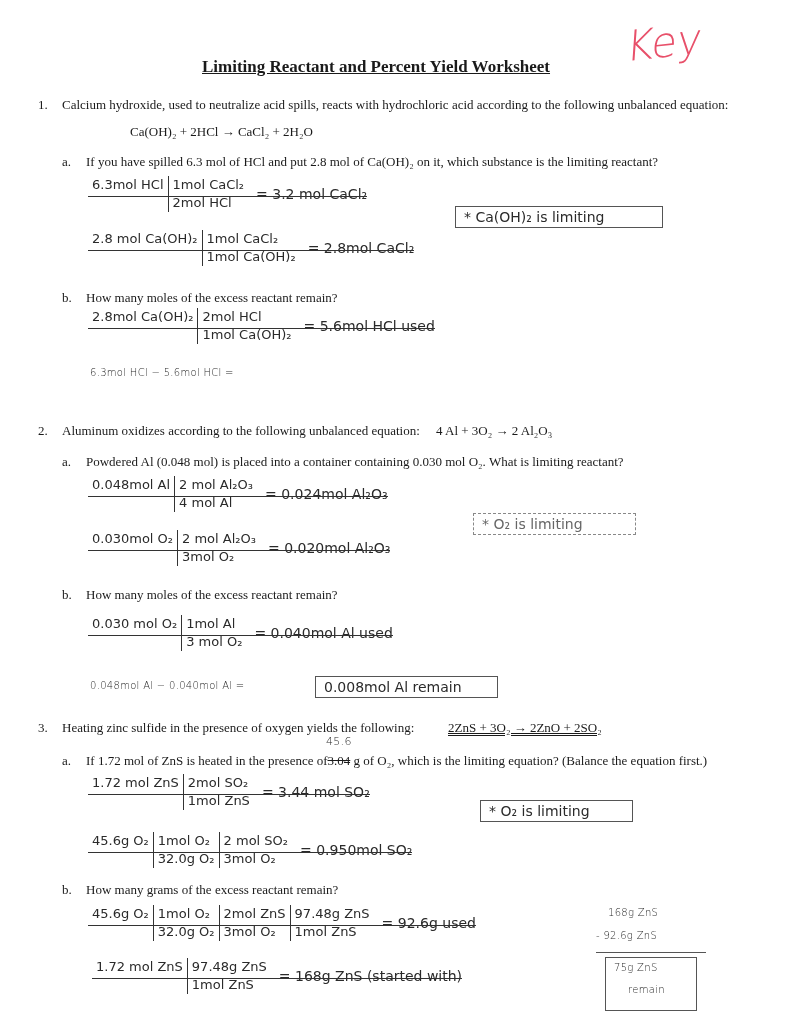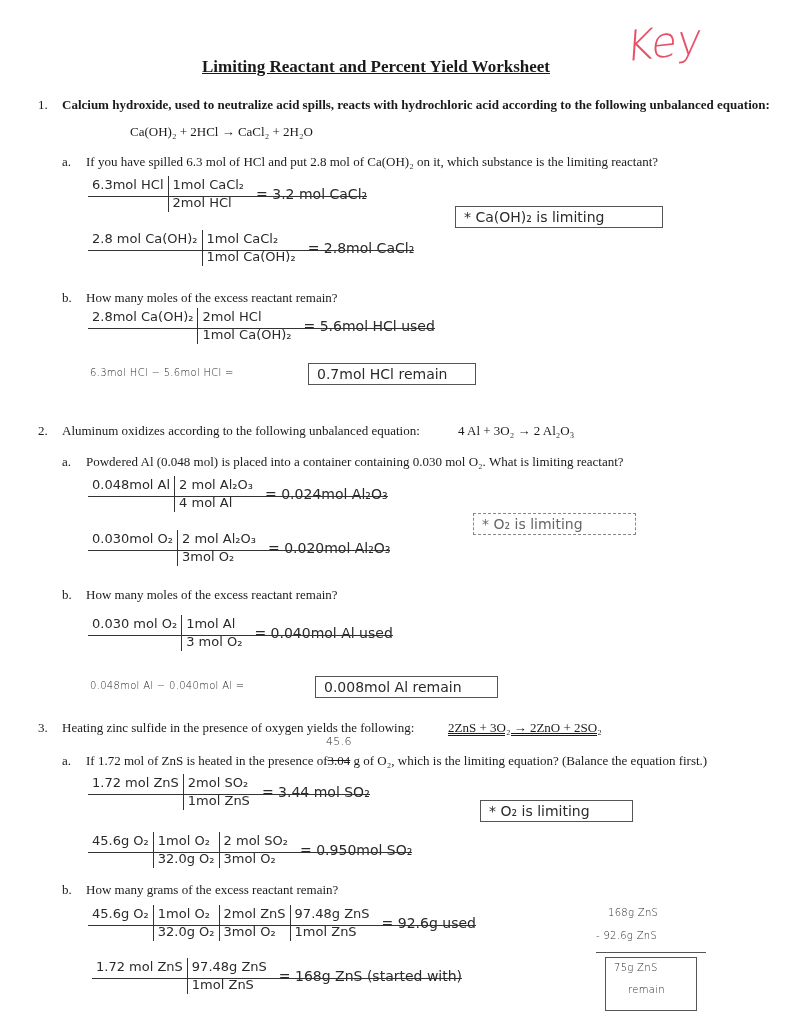--- a/index.html
+++ b/index.html
@@ -27,21 +27,21 @@
   </style>
 </head>
 <body>
 
 <div class="page">
 
   <div class="print title">Limiting Reactant and Percent Yield Worksheet</div>
   <div class="key">Key</div>
 
   <div class="print q" style="left:38px; top:97px;">1.</div>
-  <div class="print q" style="left:62px; top:97px;font-weight:bold;">Calcium hydroxide, used to neutralize acid spills, reacts with hydrochloric acid according to the following unbalanced equation:</div>
+  <div class="print q" style="left:62px; top:97px;">Calcium hydroxide, used to neutralize acid spills, reacts with hydrochloric acid according to the following unbalanced equation:</div>
   <div class="print q" style="left:130px; top:124px; font-size:13px;">Ca(OH)₂ + 2HCl → CaCl₂ + 2H₂O</div>
 
   <div class="print q" style="left:62px; top:154px;">a.</div>
   <div class="print q" style="left:86px; top:154px;">If you have spilled 6.3 mol of HCl and put 2.8 mol of Ca(OH)₂ on it, which substance is the limiting reactant?</div>
 
   <div class="fl" style="left:88px; top:176px;">
     <div class="bar"></div>
     <div class="col">
         <div class="num">6.3mol HCl</div>
         <div class="den"></div>
@@ -78,25 +78,24 @@
         <div class="den"></div>
       </div>
     <div class="col">
         <div class="num">2mol HCl</div>
         <div class="den">1mol Ca(OH)₂</div>
       </div>
     <div class="res">= 5.6mol HCl used</div>
   </div>
 
   <div class="hw hwl" style="left:90px; top:367px;">6.3mol HCl − 5.6mol HCl =</div>
-  <div class="box" style="left:308px; top:363px; width:150px;">0.7mol HCl remain</div>
 
   <div class="print q" style="left:38px; top:423px;">2.</div>
   <div class="print q" style="left:62px; top:423px;">Aluminum oxidizes according to the following unbalanced equation:</div>
-  <div class="print q" style="left:458px; top:423px;">4 Al + 3O₂ → 2 Al₂O₃</div>
+  <div class="print q" style="left:436px; top:423px;">4 Al + 3O₂ → 2 Al₂O₃</div>
 
   <div class="print q" style="left:62px; top:454px;">a.</div>
   <div class="print q" style="left:86px; top:454px;">Powdered Al (0.048 mol) is placed into a container containing 0.030 mol O₂. What is limiting reactant?</div>
 
   <div class="fl" style="left:88px; top:476px;">
     <div class="bar"></div>
     <div class="col">
         <div class="num">0.048mol Al</div>
         <div class="den"></div>
       </div>

